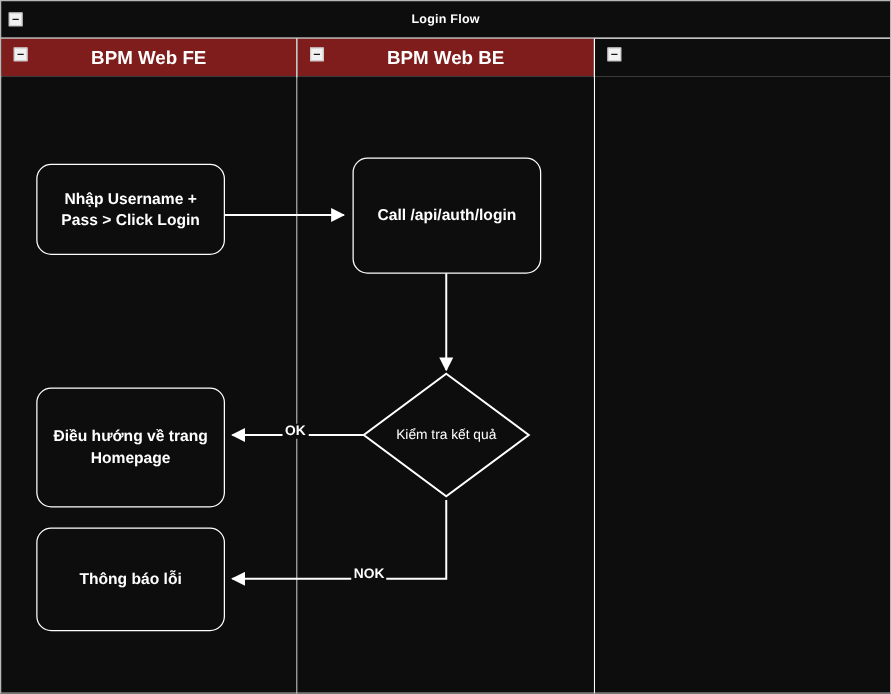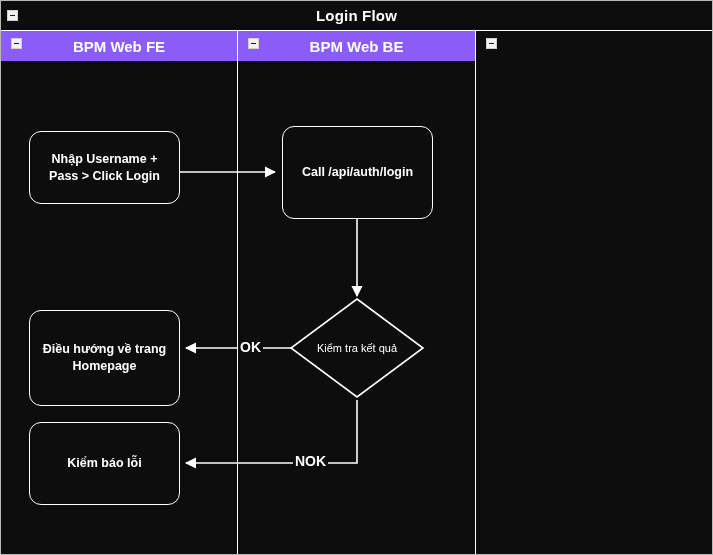--- a/index.html
+++ b/index.html
@@ -32,21 +32,21 @@
     width: 713px; height: 31px;
     box-sizing: border-box;
     background: #0d0d0d;
     border-bottom: 1px solid #ffffff;
     display: flex;
     align-items: center;
     justify-content: center;
   }
   .title-bar .title-text {
     color: #ffffff;
-    font-size: 15px;
+    font-size: 10px;
     font-weight: bold;
     letter-spacing: 0.2px;
   }
   .collapse-box {
     position: absolute;
     width: 11px; height: 11px;
     box-sizing: border-box;
     background: #f2f2f2;
     border: 1px solid #cfcfcf;
   }
@@ -56,21 +56,21 @@
     left: 2px; top: 4px;
     width: 5px; height: 1px;
     background: #1a1a1a;
   }
   
   .lane-header {
     position: absolute;
     top: 31px;
     height: 30px;
     box-sizing: border-box;
-    background: #8b5cf6;
+    background: #7f1d1d;
     display: flex;
     align-items: center;
     justify-content: center;
   }
   .lane-header .lane-title {
     color: #ffffff;
     font-size: 15px;
     font-weight: bold;
   }
   .lane-body {
@@ -135,25 +135,24 @@
   .conn {
     position: absolute;
     left: 0; top: 0;
     width: 713px;
     height: 555px;
     pointer-events: none;
   }
   .edge-label {
     position: absolute;
     color: #ffffff;
-    font-size: 14px;
+    font-size: 11px;
     font-weight: bold;
     background: #0d0d0d;
     padding: 0 2px;
-    margin-left: 12px;
   }
 </style>
 </head>
 <body>
 
 <div id="canvas">
 
   <div class="title-bar">
     <span class="title-text">Login Flow</span>
   </div>
@@ -221,17 +220,17 @@
     </svg>
     <div class="diamond-label">Kiểm tra kết quả</div>
   </div>
 
   <div class="node" style="left:29px; top:310px; width:151px; height:96px;">
     <span class="node-label">Điều hướng về trang
 Homepage</span>
   </div>
 
   <div class="node" style="left:29px; top:422px; width:151px; height:83px;">
-    <span class="node-label">Kiểm báo lỗi</span>
+    <span class="node-label">Thông báo lỗi</span>
   </div>
 
   <div class="outer-border"></div>
 </div>
 
 </body></html>

